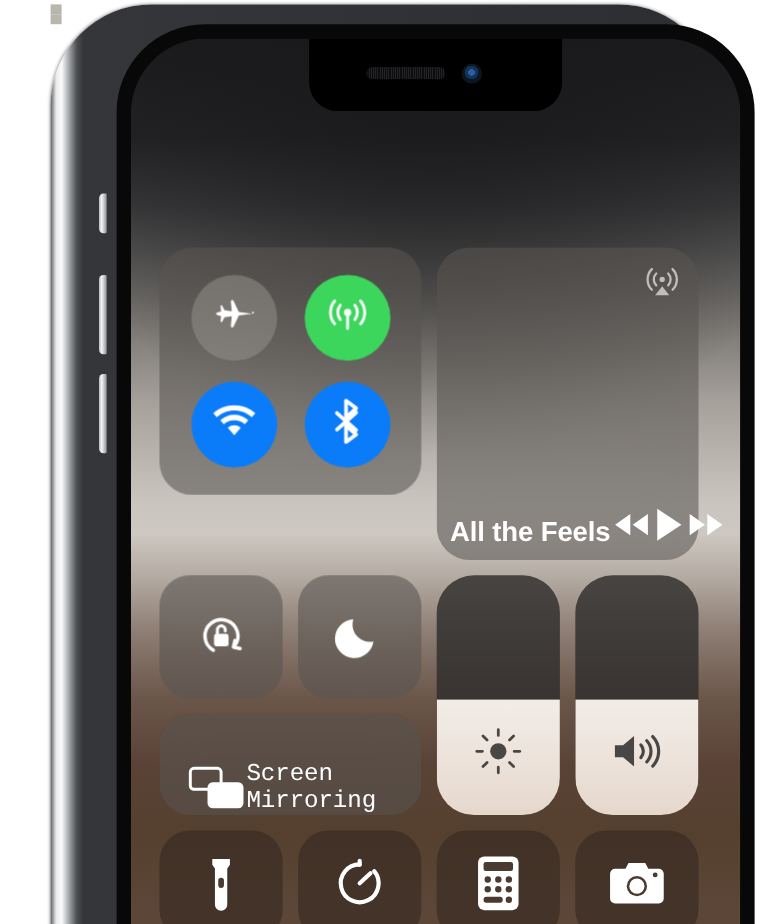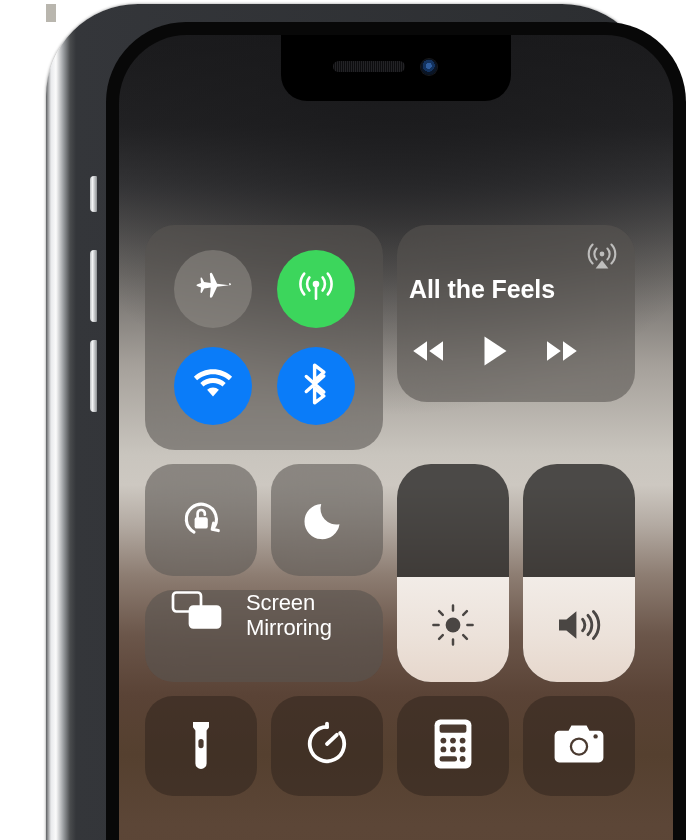--- a/index.html
+++ b/index.html
@@ -100,22 +100,22 @@
     width:78px; height:78px; border-radius:50%;
     display:flex; align-items:center; justify-content:center;
   }
   #airplane-btn{ background:rgba(150,145,140,.52); }
   #cellular-btn{ background:#3cd65c; }
   #wifi-btn{ background:#0a7cf9; }
   #bluetooth-btn{ background:#0a7cf9; }
 
   
   #now-playing-tile{
-    width:238px; height:177px; padding:14px 12px 10px;
-    display:flex; flex-direction:column; align-items:flex-start;
+    width:238px; height:284px; padding:14px 12px 10px;
+    display:flex; flex-direction:row; align-items:flex-end;
   }
   #airplay-icon{ position:absolute; right:16px; top:14px; opacity:.62; }
   #track-title{
     color:#fff; font-size:25px; font-weight:700; margin-top:36px;
     white-space:nowrap; letter-spacing:-.1px;
   }
   #track-artist{
     color:rgba(228,226,224,.62); font-size:25px; font-weight:400; margin-top:2px;
     white-space:nowrap; letter-spacing:-.1px;
   }
@@ -126,21 +126,21 @@
 
   
   #left-stack{ display:flex; flex-direction:column; gap:14px; width:238px; }
   .small-row{ display:flex; gap:14px; }
   .small-tile{
     width:112px; height:112px; border-radius:28px;
     display:flex; align-items:center; justify-content:center;
   }
   #screen-mirroring-tile{
     width:238px; height:92px; border-radius:28px;
-    display:flex; align-items:flex-start; gap:23px; padding-left:26px;
+    display:flex; align-items:flex-end; gap:1px; padding-left:26px;font-family:Liberation Mono, monospace;
   }
   #screen-mirroring-label{
     color:#fff; font-size:22px; line-height:25px; font-weight:400; letter-spacing:-.1px;
   }
 
   
   #sliders{ display:flex; gap:14px; }
   .slider{
     width:112px; height:218px; border-radius:34px; overflow:hidden;
     position:relative; background:rgba(46,45,44,.82);

